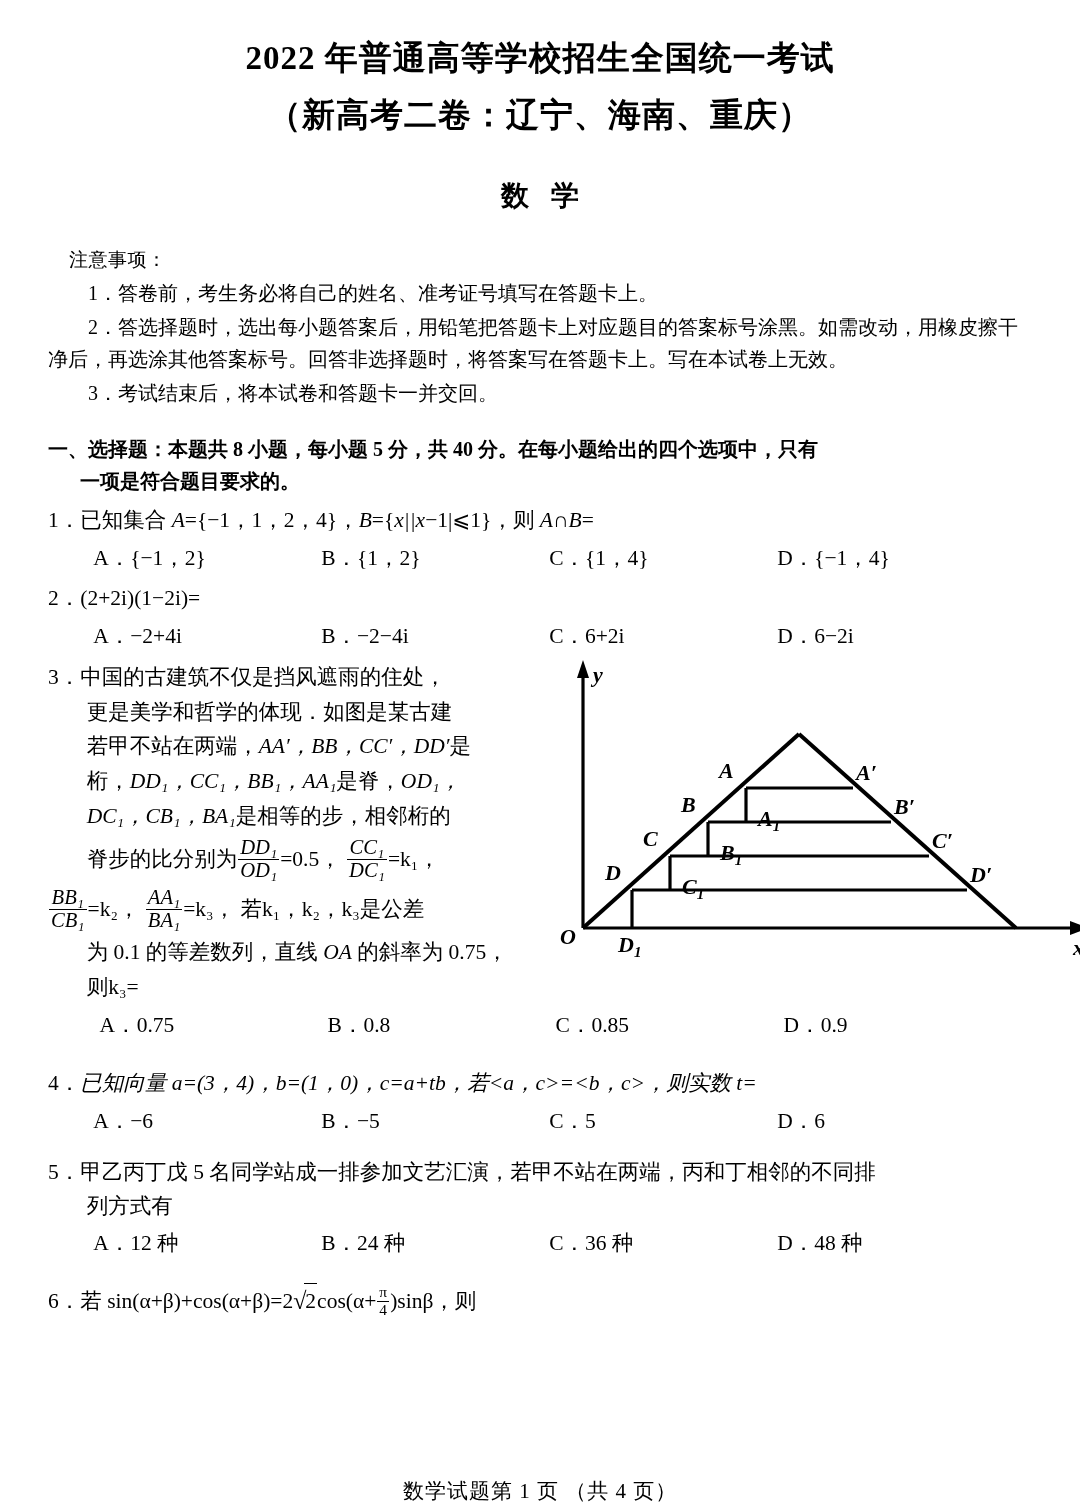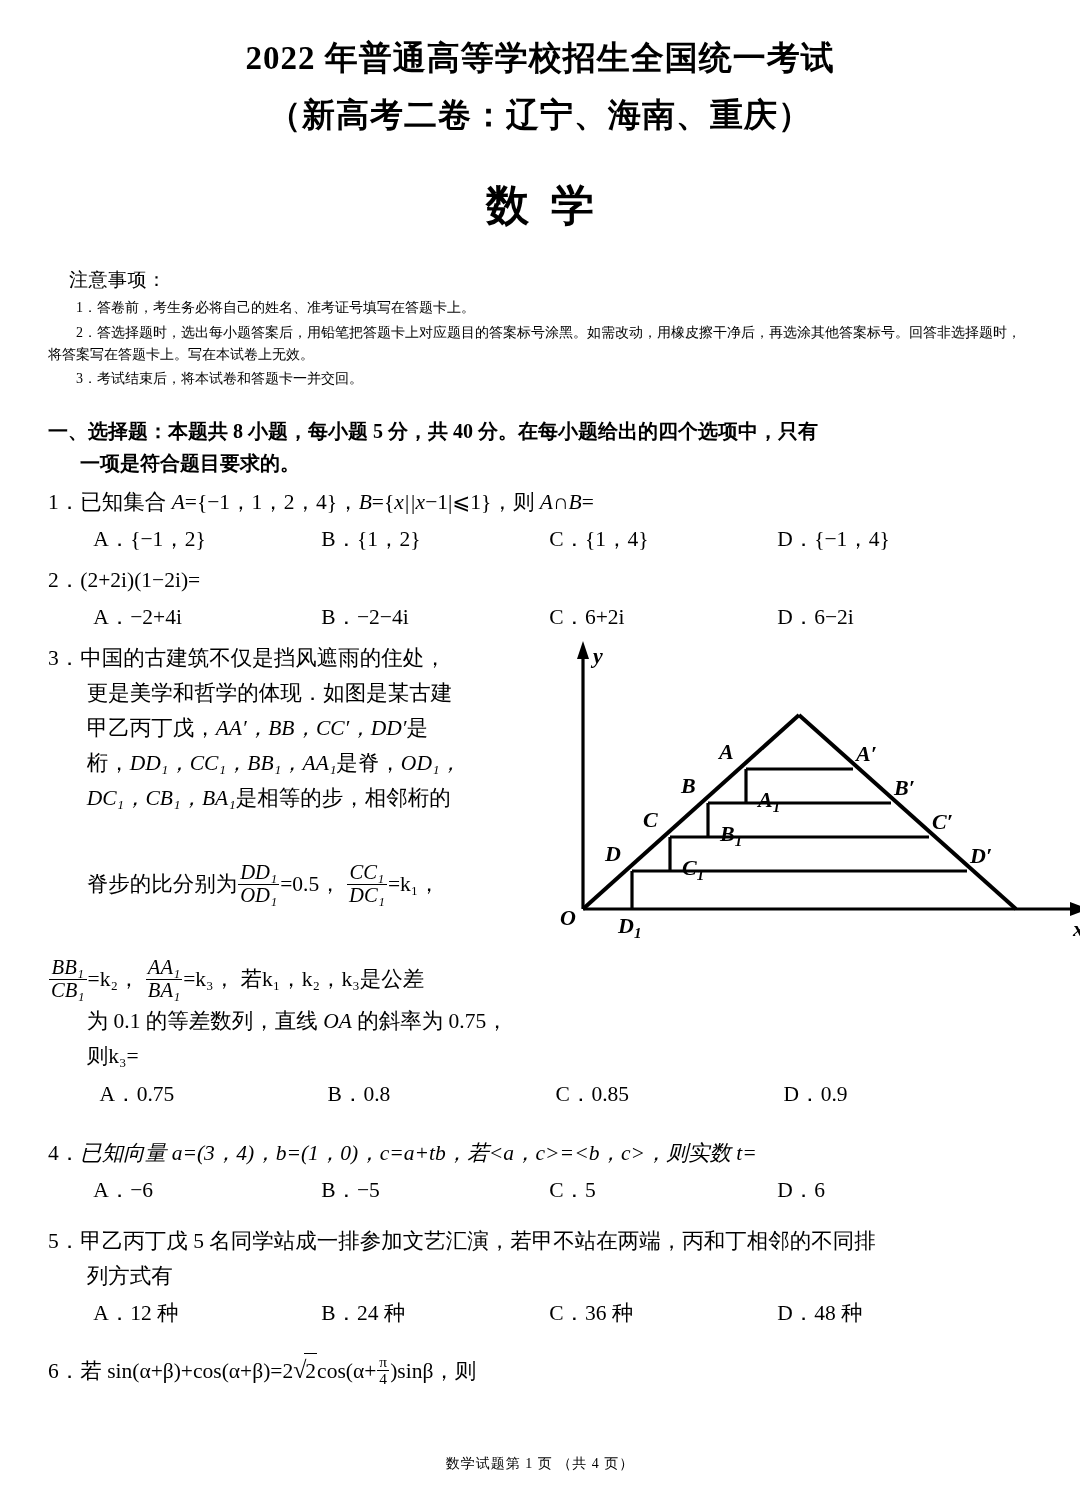--- a/index.html
+++ b/index.html
@@ -32,21 +32,21 @@
     line-height: 1.25;
   }
   .title-line2 {
     font-size: 33px;
     font-weight: bold;
     letter-spacing: 1px;
     line-height: 1.25;
     margin-top: 16px;
   }
   .subject {
-    font-size: 43px;
+    font-size: 28px;
     font-weight: bold;
     margin-top: 40px;
     letter-spacing: 22px;
     text-indent: 22px;
   }
 
   
   .content {
     margin: 0 34px 0 32px;
     font-size: 21.5px;
@@ -55,21 +55,21 @@
   .notice-head {
     font-weight: normal;
     font-size: 19px;
     margin-top: 30px;
     letter-spacing: 0.5px;
     margin-left: 21px;
   }
   .notice-item {
     text-indent: 2em;
     margin-top: 2px;
-    font-size: 14px;
+    font-size: 20px;
     line-height: 1.6;
   }
   .notice-item.wrapped { text-indent: 2em; }
 
   .section-head {
     font-weight: bold;
     font-size: 20px;
     margin-top: 24px;
     line-height: 1.6;
   }
@@ -127,38 +127,38 @@
   .sqrt > .rad {
     display: inline-block;
     border-top: 1.3px solid #000;
     padding: 0 1px;
   }
 
   
   .q3wrap { position: relative; }
   .q3text { width: 500px; }
   .q3text .ln { line-height: 1.62; }
-  .q3text .lnfr { line-height: 2.35; margin-top: 44px; }
+  .q3text .lnfr { line-height: 2.35; }
 
   .figure {
     position: absolute;
     left: 508px;
     top: -10px;
     width: 540px;
     height: 310px;
   }
 
   
   .footer {
     position: absolute;
-    bottom: 32px;
+    bottom: 0;
     left: 0;
     width: 1080px;
     text-align: center;
-    font-size: 14px;
+    font-size: 21px;
     letter-spacing: 1px;
   }
 </style>
 </head>
 <body>
 
 <div class="page">
 
   <div class="title-block">
     <div class="title-line1">2022 年普通高等学校招生全国统一考试</div>
@@ -195,21 +195,21 @@
       <span class="opt"><span>A．</span><span>−2+4i</span></span>
       <span class="opt"><span>B．</span><span>−2−4i</span></span>
       <span class="opt"><span>C．</span><span>6+2i</span></span>
       <span class="opt"><span>D．</span><span>6−2i</span></span>
     </div>
 
     <div class="q q3wrap">
       <div class="q3text">
         <div class="ln"><span>3．</span><span>中国的古建筑不仅是挡风遮雨的住处，</span></div>
         <div class="ln q-indent">更是美学和哲学的体现．如图是某古建</div>
-        <div class="ln q-indent"><span>甲乙丙丁戊，</span><i class="m">AA′，BB，CC′，DD′</i><span>是</span></div>
+        <div class="ln q-indent"><span>若甲不站在两端，</span><i class="m">AA′，BB，CC′，DD′</i><span>是</span></div>
         <div class="ln q-indent"><span>桁，</span><i class="m">DD₁，CC₁，BB₁，AA₁</i><span>是脊，</span><i class="m">OD₁，</i></div>
         <div class="ln q-indent"><i class="m">DC₁，CB₁，BA₁</i><span>是相等的步，相邻桁的</span></div>
         <div class="lnfr q-indent"><span>脊步的比分别为</span><span class="frac"><span class="num mi">DD₁</span><span class="den mi">OD₁</span></span><span>=0.5，</span>&nbsp;<span class="frac"><span class="num mi">CC₁</span><span class="den mi">DC₁</span></span><span>=k₁，</span></div>
         <div class="lnfr"><span class="frac"><span class="num mi">BB₁</span><span class="den mi">CB₁</span></span><span>=k₂，</span>&nbsp;<span class="frac"><span class="num mi">AA₁</span><span class="den mi">BA₁</span></span><span>=k₃，</span>&nbsp;<span>若k₁，k₂，k₃是公差</span></div>
         <div class="ln q-indent"><span>为 0.1 的等差数列，直线 </span><i class="m">OA</i><span> 的斜率为 0.75，</span></div>
         <div class="ln q-indent">则k₃=</div>
       </div>
 
       <div class="figure">
         <svg width="540" height="310" viewBox="0 0 540 310">

